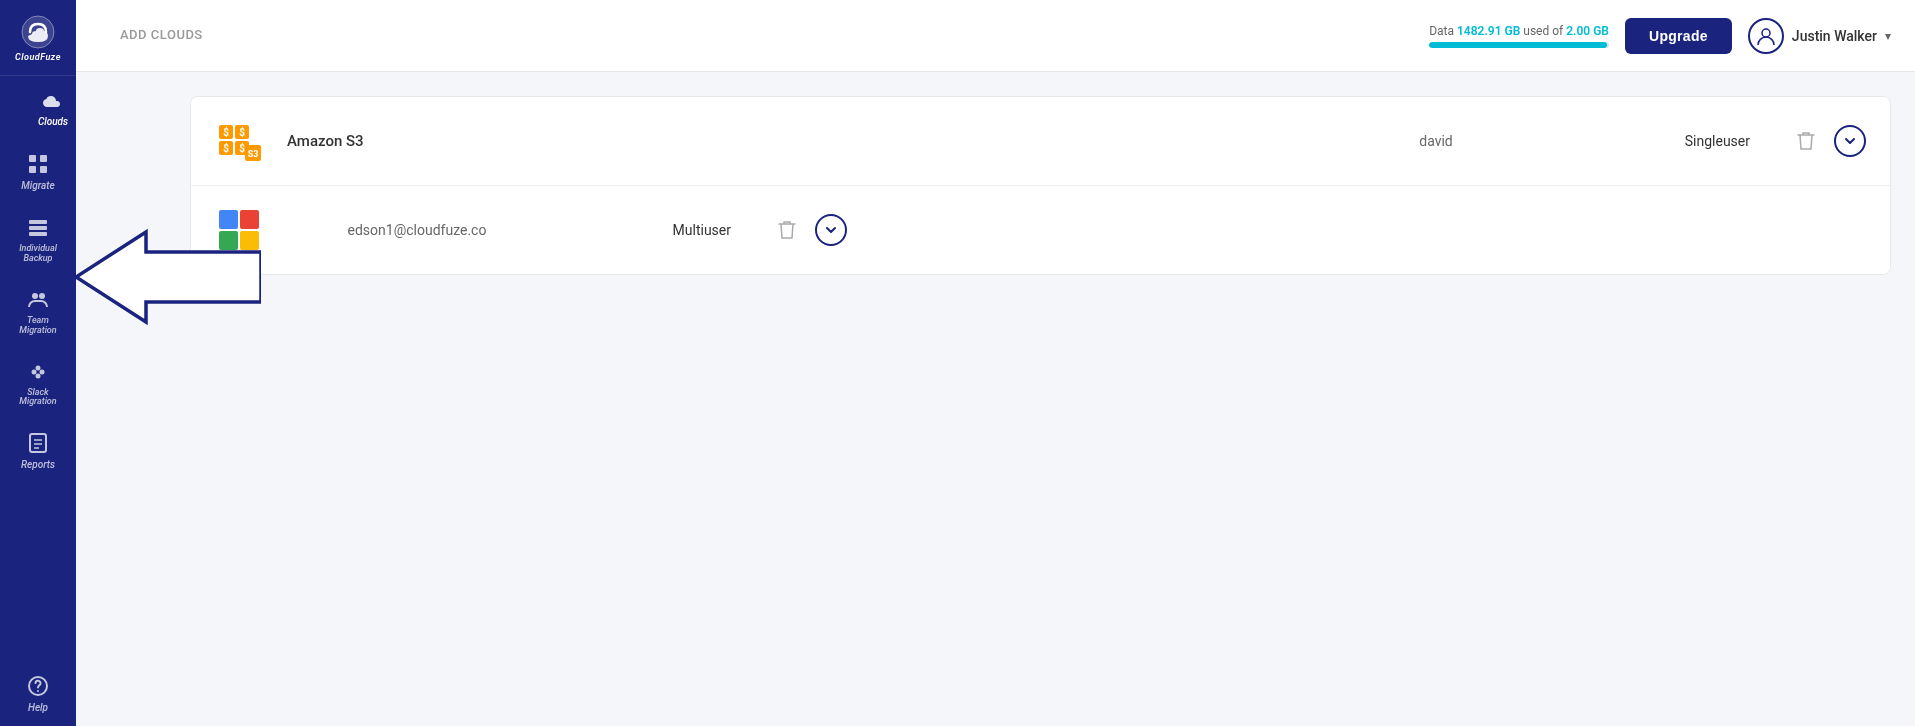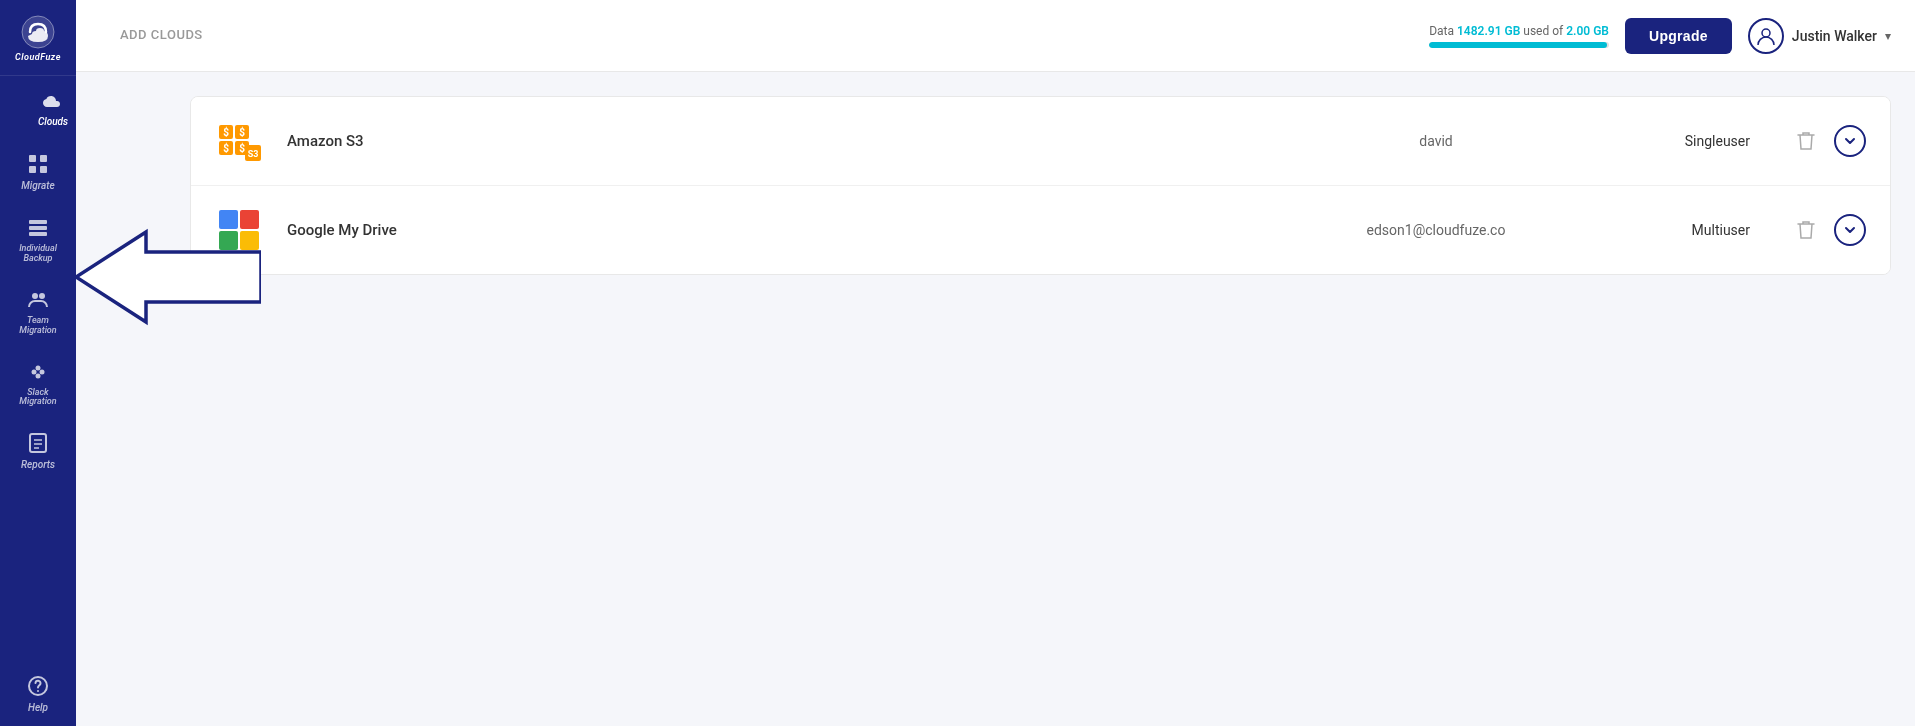--- a/index.html
+++ b/index.html
@@ -423,21 +423,20 @@
       <div class="cloud-row">
         <div class="cloud-icon">
           <svg width="44" height="44" viewBox="0 0 44 44">
 
             <rect x="2" y="2" width="19" height="19" rx="2" fill="#4285F4"></rect>
             <rect x="23" y="2" width="19" height="19" rx="2" fill="#EA4335"></rect>
             <rect x="2" y="23" width="19" height="19" rx="2" fill="#34A853"></rect>
             <rect x="23" y="23" width="19" height="19" rx="2" fill="#FBBC05"></rect>
           </svg>
         </div>
-        <div class="cloud-name">Google My Drive</div>
         <div class="cloud-user">edson1@cloudfuze.co</div>
         <div class="cloud-type">Multiuser</div>
         <div class="cloud-actions">
           <button class="action-btn">
             <svg width="18" height="20" viewBox="0 0 18 20" fill="none">
               <path d="M1 4h16M6 4V2h6v2M3 4l1 14h10l1-14" stroke="#aaa" stroke-width="1.5" fill="none" stroke-linecap="round"></path>
             </svg>
           </button>
           <button class="expand-btn">
             <svg width="14" height="14" viewBox="0 0 14 14" fill="none">

